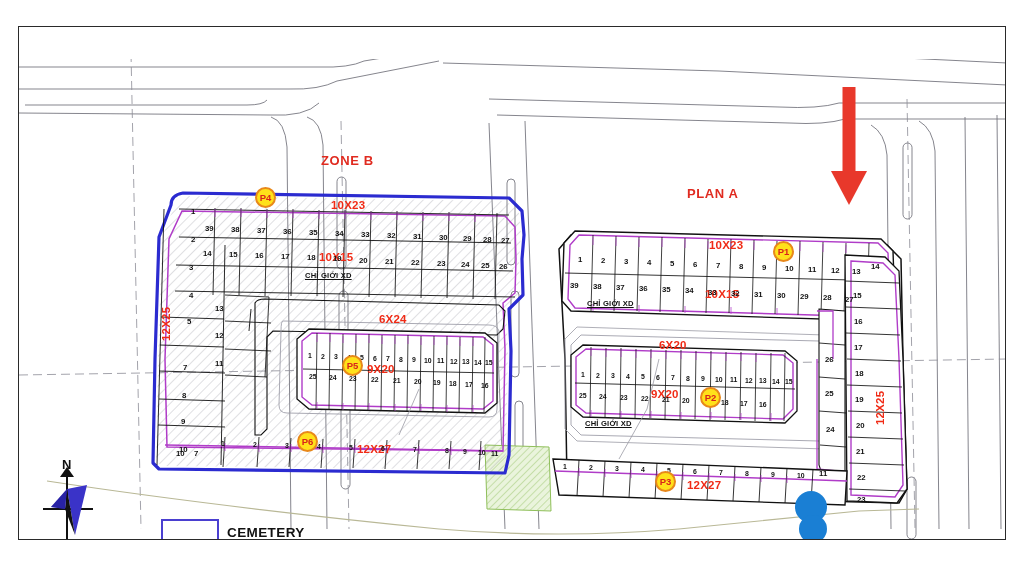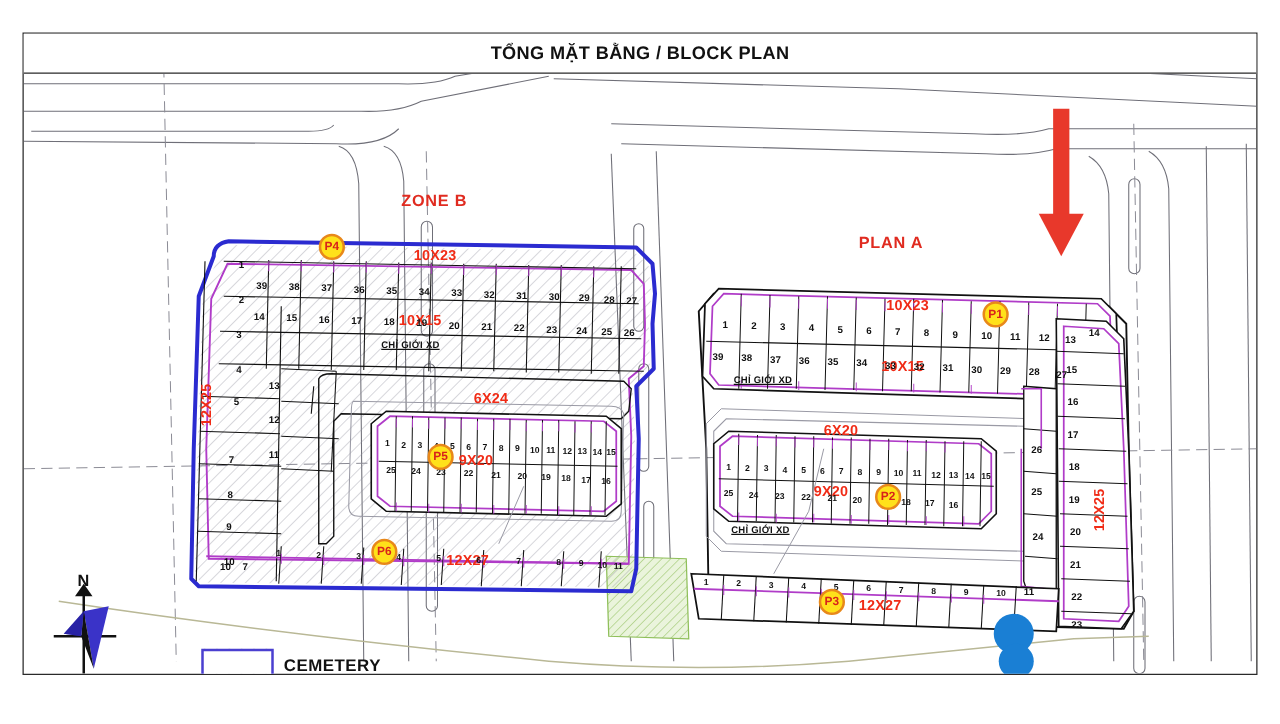--- a/index.html
+++ b/index.html
@@ -35,23 +35,20 @@
   .legend-text{position:absolute;font-size:13.5px;font-weight:bold;color:#111;letter-spacing:.4px;}
   .north-n{position:absolute;font-size:13px;font-weight:bold;color:#111;}
 </style>
 </head>
 <body>
 
 <div id="sheet">
 
   <div class="frame">
 
-    <div class="titlebar">
-      <span>TỔNG MẶT BẰNG / BLOCK PLAN</span>
-    </div>
 
     <div class="canvas">
 
       <svg width="988" height="480" viewBox="0 0 988 480">
         <defs>
           <pattern id="hatch" width="7" height="7" patternTransform="rotate(45)" patternUnits="userSpaceOnUse">
             <line x1="0" y1="0" x2="0" y2="7" stroke="#6b6b7a" stroke-width="0.7"></line>
           </pattern>
           <pattern id="hatchlite" width="7" height="7" patternTransform="rotate(45)" patternUnits="userSpaceOnUse">
             <line x1="0" y1="0" x2="0" y2="7" stroke="#8a8a97" stroke-width="0.55"></line>
@@ -604,21 +601,21 @@
 
       <div class="pmark" style="left:236px;top:128px;">
         <span>P4</span>
         </div>
       <div class="pmark" style="left:323px;top:296px;">
         <span>P5</span>
         </div>
       <div class="pmark" style="left:278px;top:372px;">
         <span>P6</span>
         </div>
-      <div class="pmark" style="left:754px;top:182px;margin-left:13px;">
+      <div class="pmark" style="left:754px;top:182px;">
         <span>P1</span>
         </div>
       <div class="pmark" style="left:681px;top:328px;">
         <span>P2</span>
         </div>
       <div class="pmark" style="left:636px;top:412px;">
         <span>P3</span>
         </div>
 
       <div class="bluedot" style="left:776px;top:432px;width:32px;height:32px;"></div>

